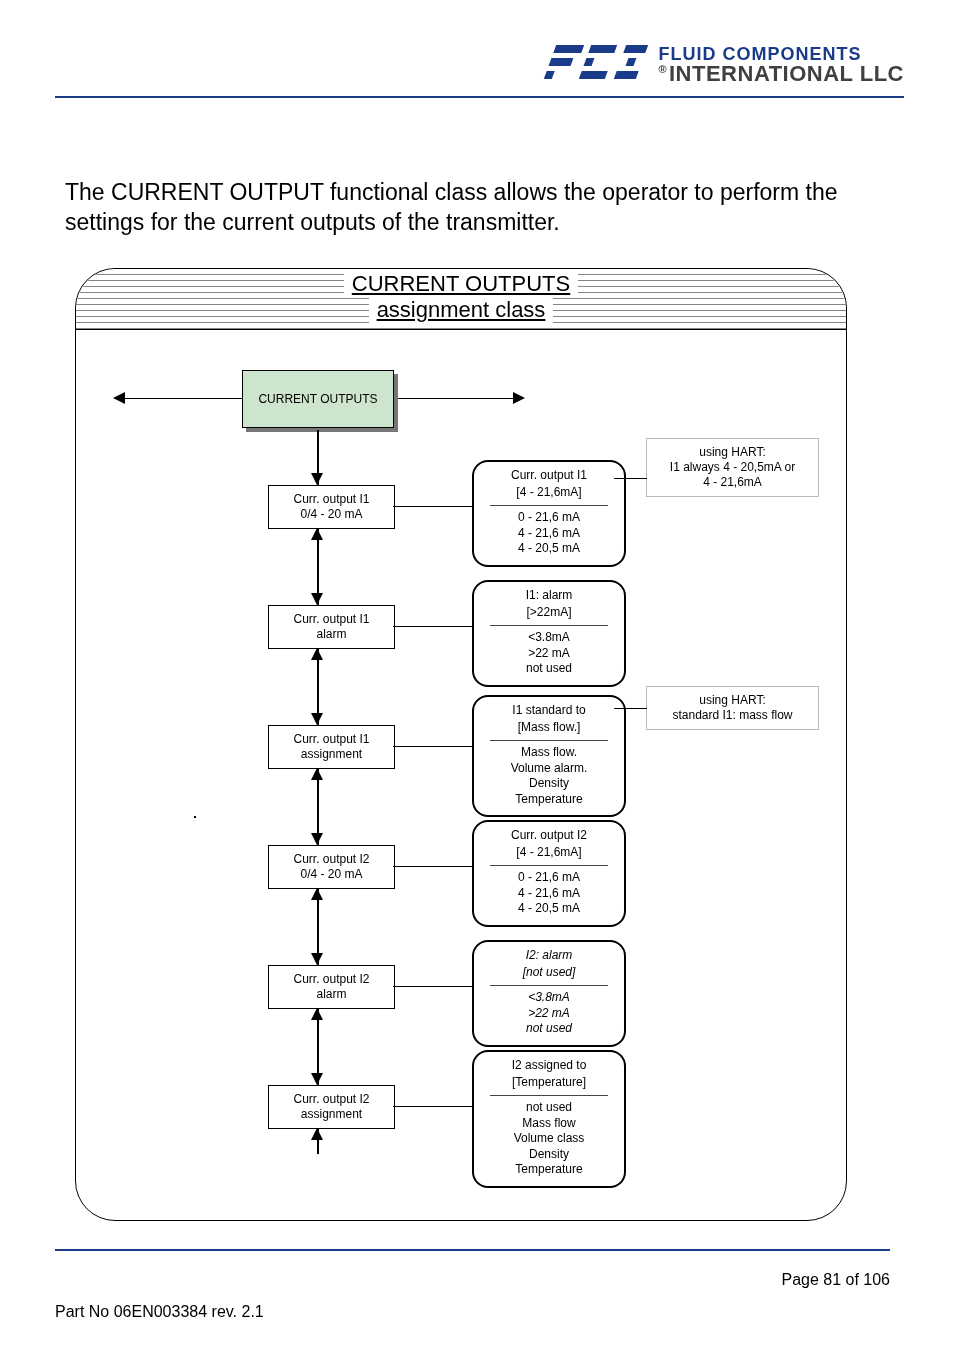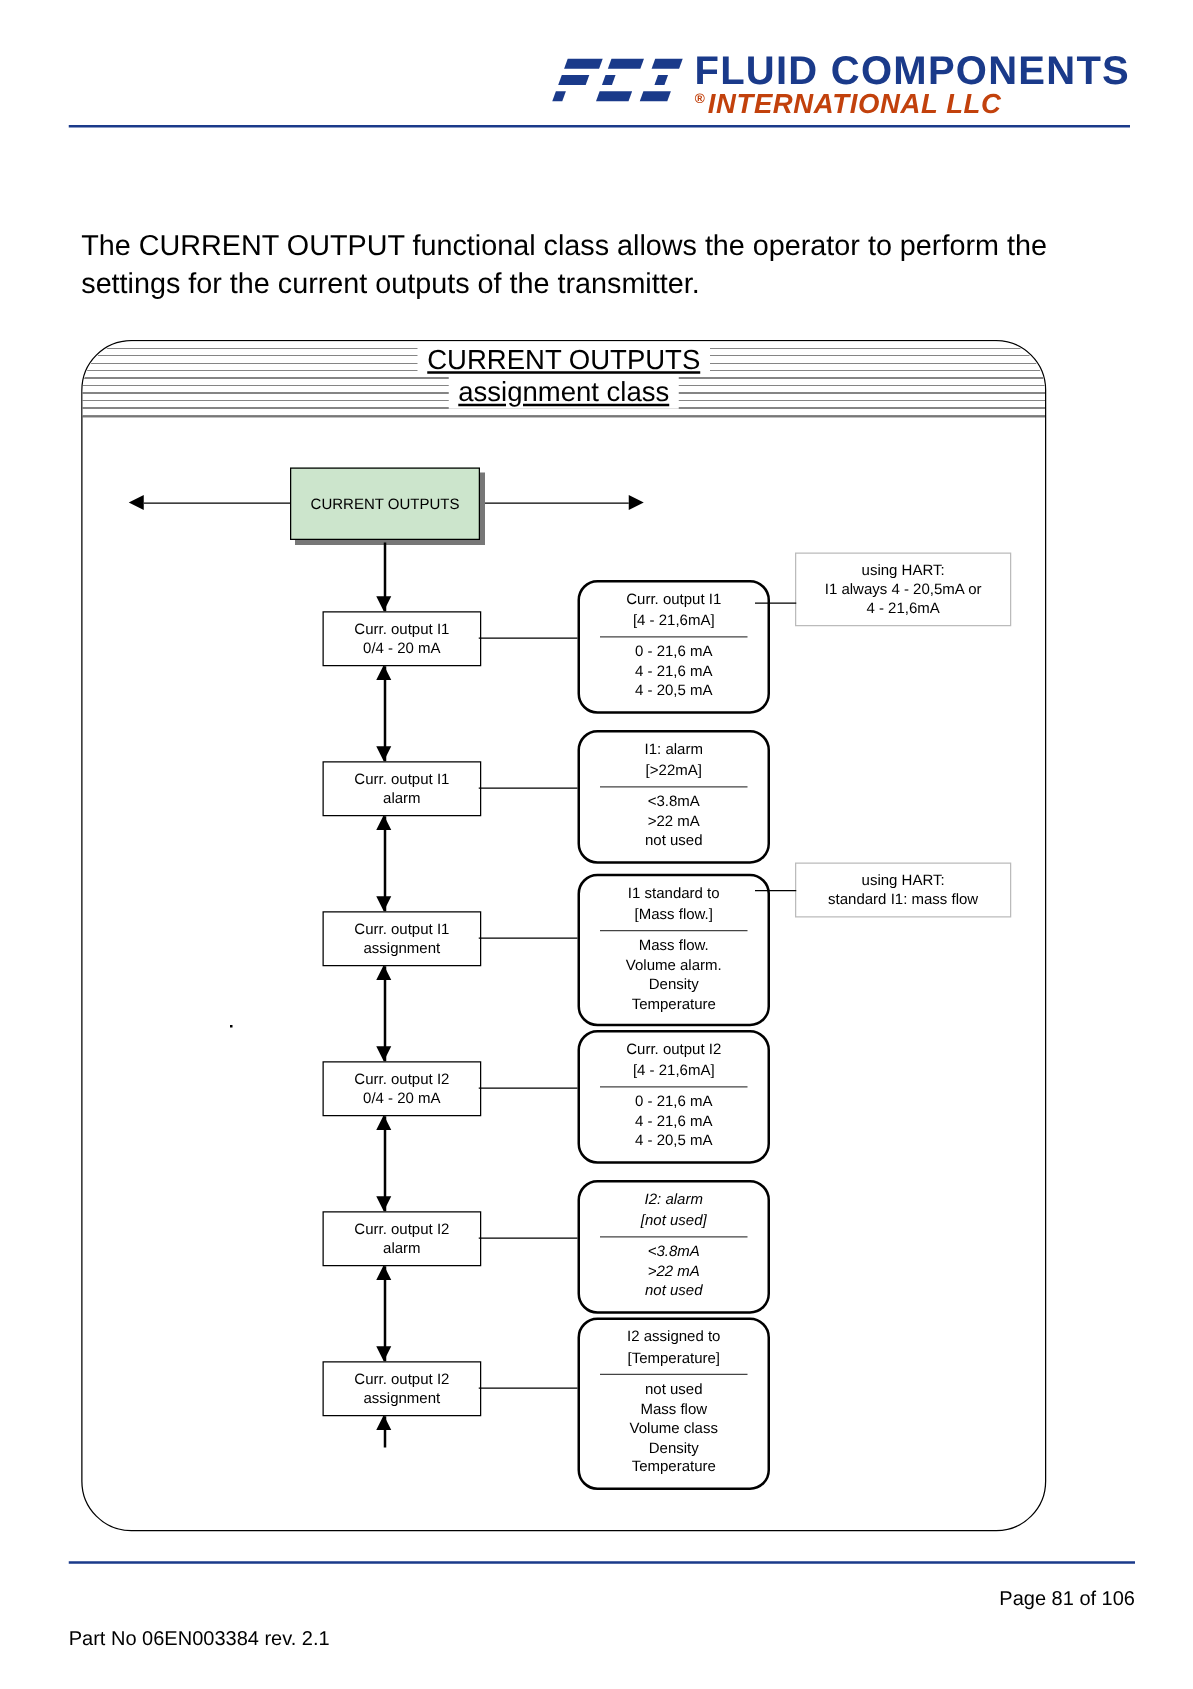--- a/index.html
+++ b/index.html
@@ -28,48 +28,47 @@
     align-items: center;
   }
   .logo-text {
     display: flex;
     flex-direction: column;
     line-height: 1;
   }
   .logo-line1 {
     color: #1a3a8a;
     font-weight: 900;
-    font-size: 32px;
+    font-size: 18px;
     letter-spacing: 1px;
     font-family: "Arial Black", Arial, sans-serif;
   }
   .logo-line2 {
-    color: #c2410c;
+    color: #404040;
     font-weight: 900;
     font-size: 22px;
     letter-spacing: 0.5px;
     font-family: "Arial Black", Arial, sans-serif;
-    font-style: italic;
   }
   .logo-reg {
     font-size: 11px;
     vertical-align: super;
     margin-right: 2px;
   }
   .intro {
     font-size: 23px;
     line-height: 1.3;
     margin-bottom: 30px;
     padding-left: 10px;
     padding-right: 10px;
   }
   .diagram-outer {
     border: 1.5px solid #000;
     border-radius: 40px;
-    margin-left: 10px;
+    margin-left: 20px;
     width: 770px;
     padding: 0 0 28px 0;
   }
   .diagram-title-area {
     border-bottom: 1.5px solid #000;
     border-top-left-radius: 40px;
     border-top-right-radius: 40px;
     overflow: hidden;
   }
   .title-stripes {
@@ -158,21 +157,21 @@
     border: 1px solid #bbb;
     background: #fff;
     font-size: 12px;
     text-align: center;
     padding: 6px 8px;
     line-height: 1.25;
   }
   .footer {
     position: absolute;
     left: 55px;
-    right: 46px;
+    right: 64px;
     bottom: 30px;
   }
   .footer-line {
     border-top: 2px solid #1a3a8a;
     margin-bottom: 20px;
   }
   .arrow-left, .arrow-right, .arrow-up, .arrow-down {
     position: absolute;
     width: 0; height: 0;
   }

